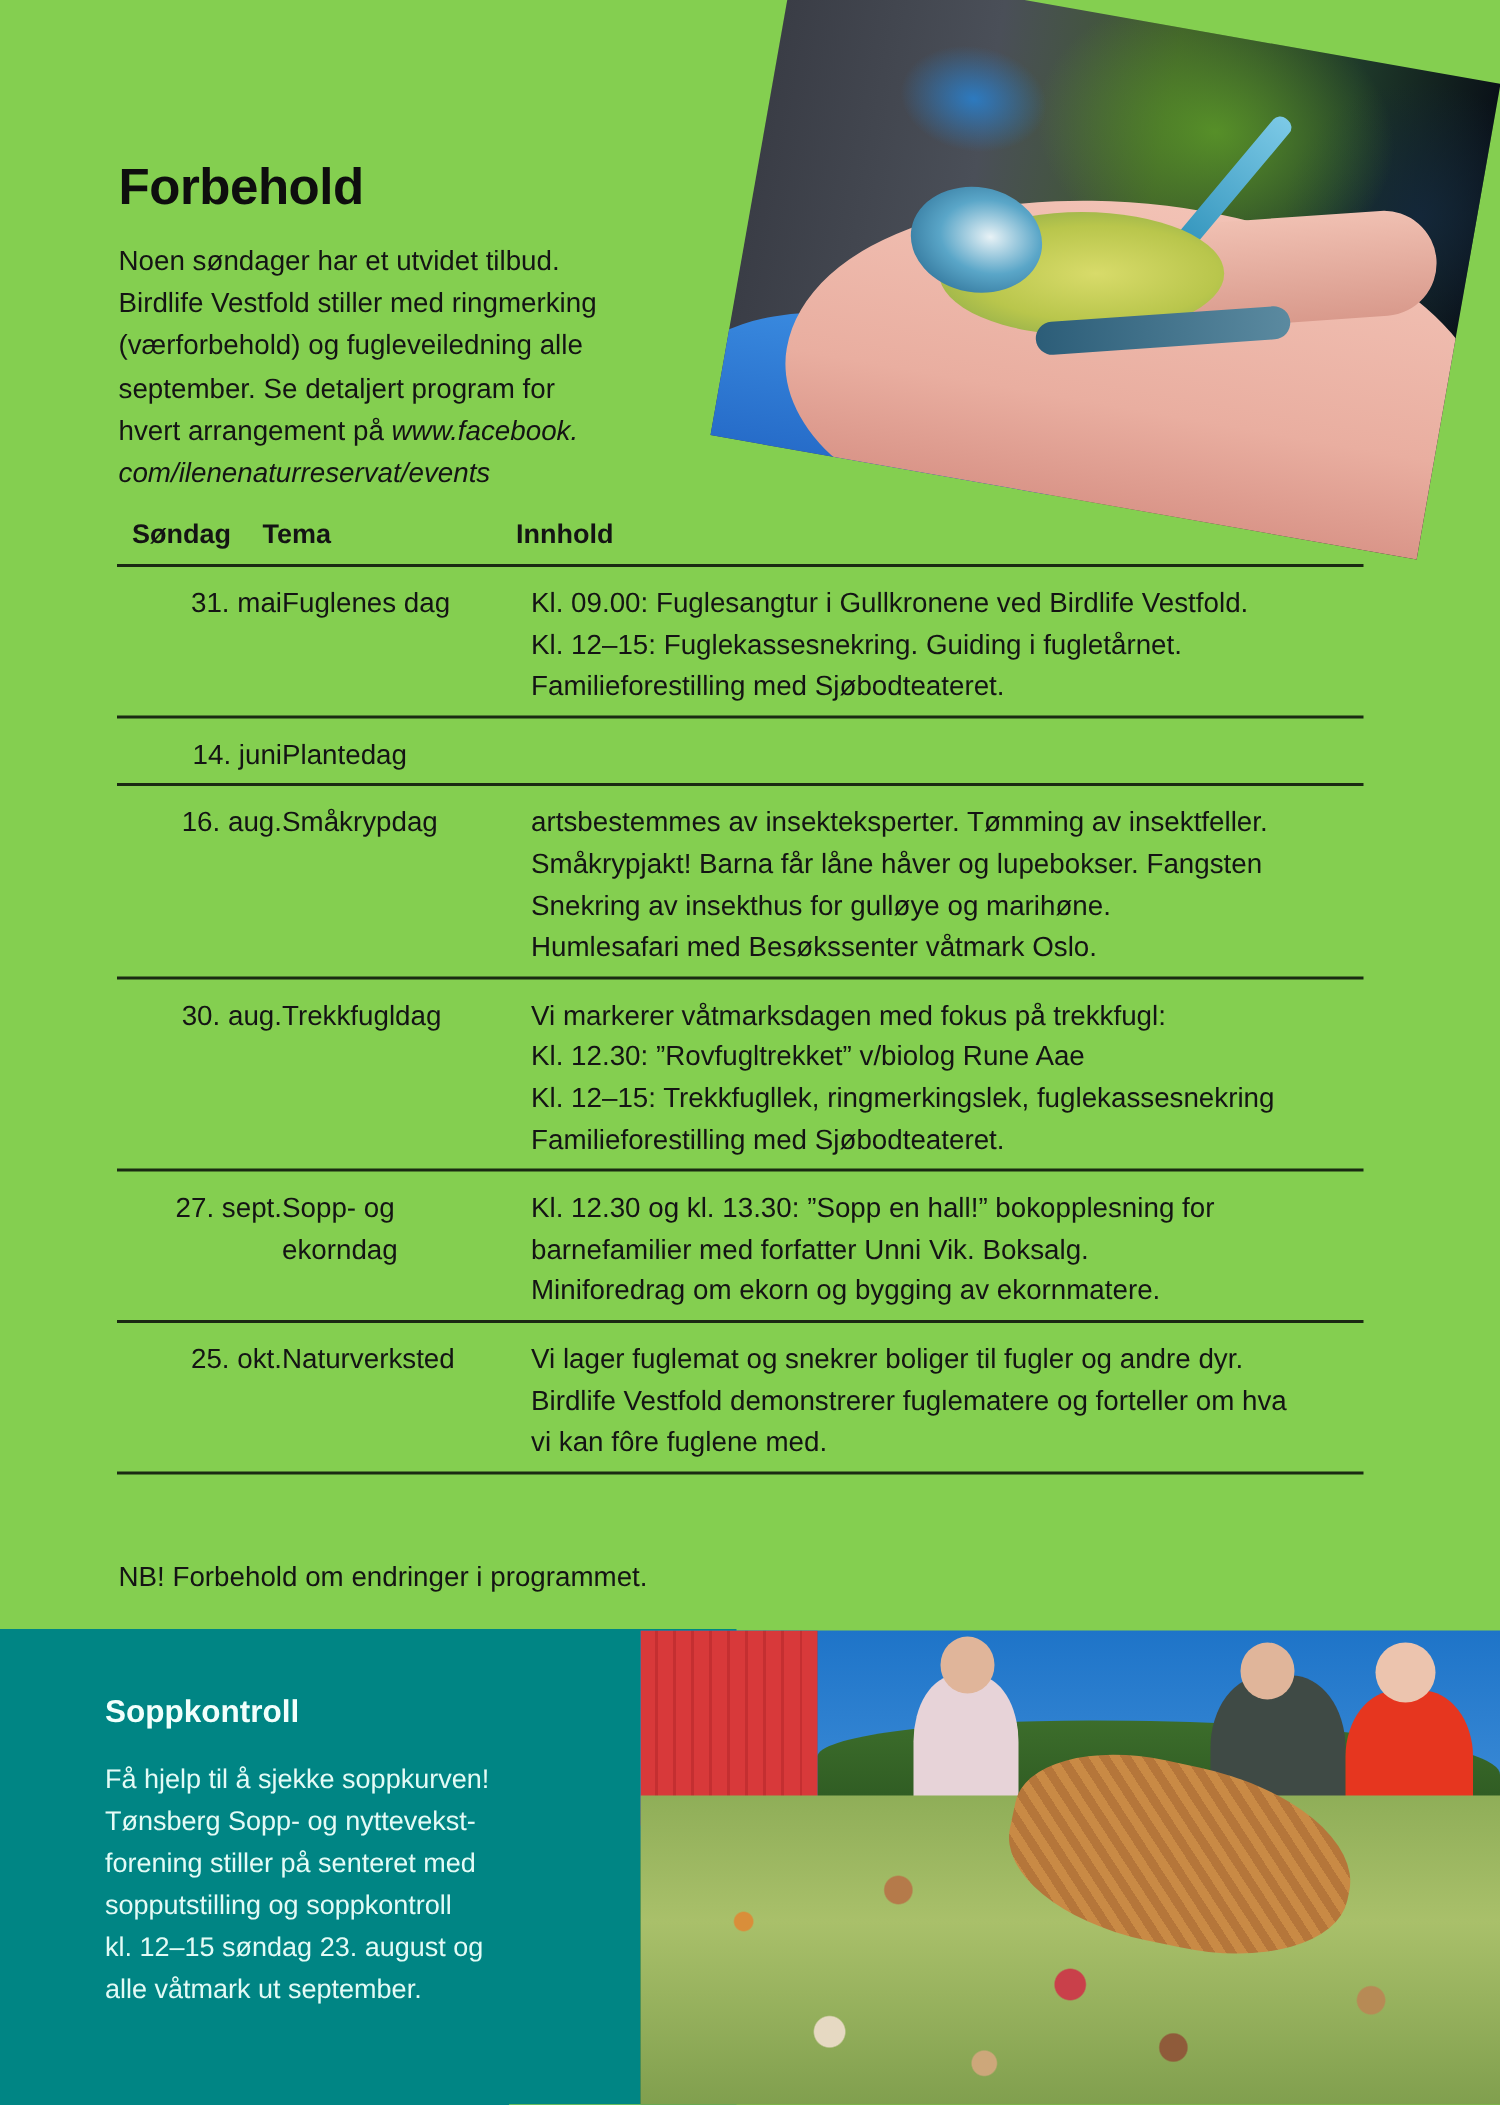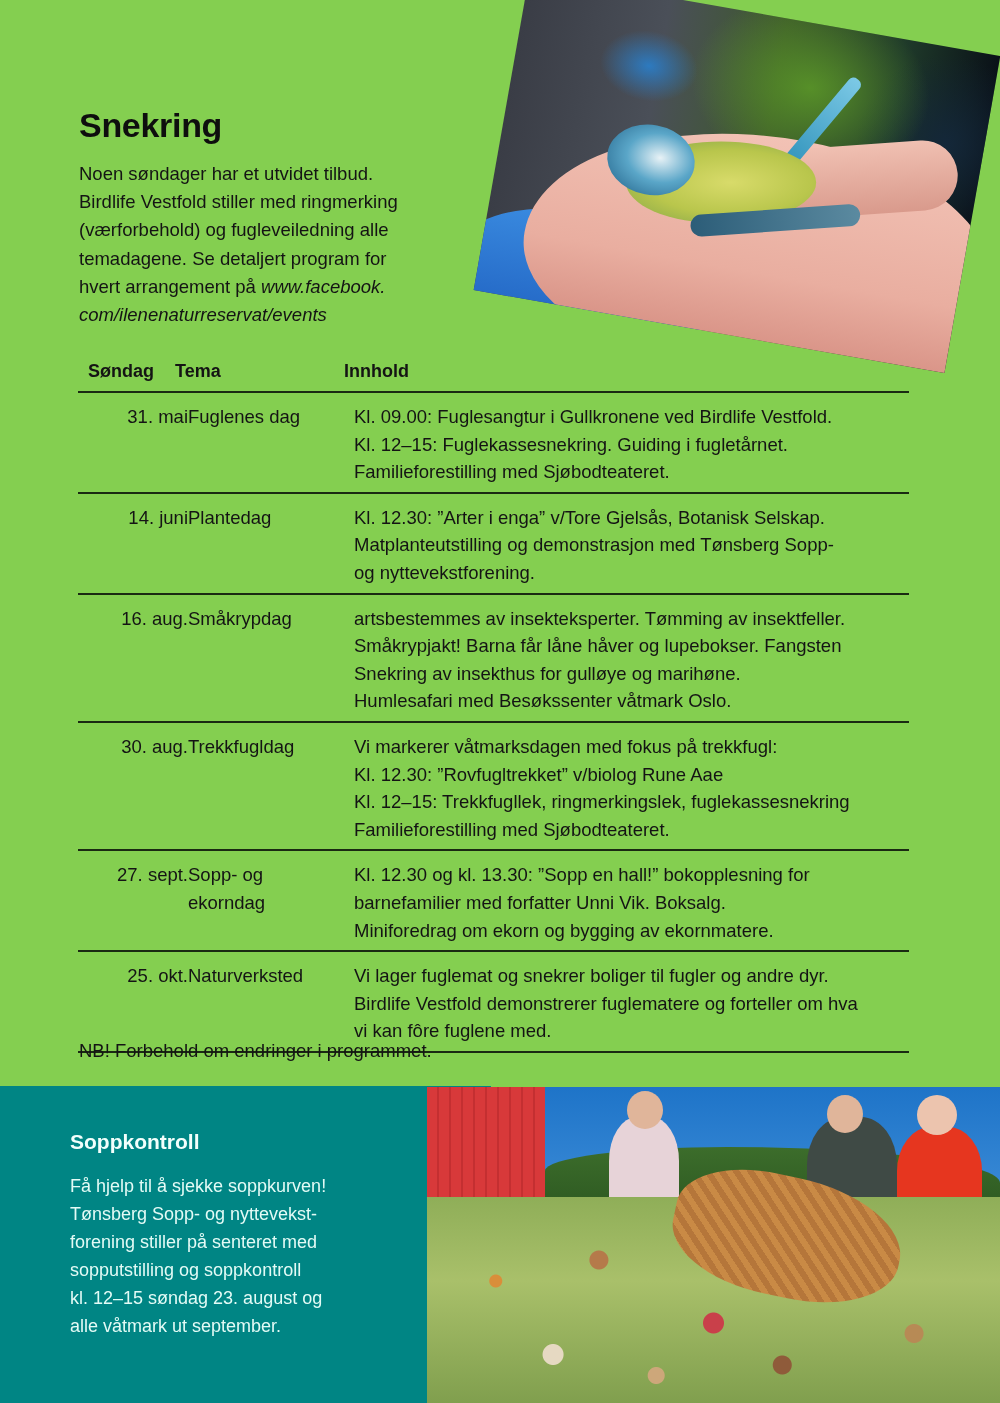--- a/index.html
+++ b/index.html
@@ -71,21 +71,21 @@
   .intro {
     position: absolute; left: 79px; top: 160px; width: 380px;
     font-size: 18.5px; line-height: 28.2px;
   }
   .intro em { font-style: italic; }
 
   .schedule { position: absolute; left: 78px; top: 346px; width: 831px; }
   .sched-head {
     display: flex; height: 32px; align-items: flex-start;
     border-bottom: 2.5px solid #1a2a12;
-    font-weight: bold; font-size: 18px; margin-top: 15px;
+    font-weight: bold; font-size: 18px;
   }
   .col-date { width: 97px; padding-left: 11px; }
   .col-theme { width: 165px; }
   .col-content { flex: 1; }
   .sched-head .col-date { padding-left: 10px; }
   .sched-head .col-content { padding-left: 4px; }
   .row {
     display: flex; border-bottom: 2.5px solid #1a2a12;
     font-size: 18.5px; line-height: 27.6px;
     padding-top: 10px; padding-bottom: 6px;
@@ -159,27 +159,27 @@
   <div class="bird-photo">
     <div class="sleeve"></div>
     <div class="hand"></div>
     <div class="finger"></div>
     <div class="bird-tail"></div>
     <div class="bird-body"></div>
     <div class="bird-wing"></div>
     <div class="bird-head"></div>
   </div>
 
-  <h1 class="title">Snekring</h1>
+  <h1 class="title">Forbehold</h1>
 
   <p class="intro">
     <span>Noen søndager har et utvidet tilbud.</span><br>
     <span>Birdlife Vestfold stiller med ringmerking</span><br>
     <span>(værforbehold) og fugleveiledning alle</span><br>
-    <span>temadagene. Se detaljert program for</span><br>
+    <span>september. Se detaljert program for</span><br>
     <span>hvert arrangement på </span><em>www.facebook.</em><br>
     <em>com/ilenenaturreservat/events</em>
   </p>
 
   <div class="schedule">
     <div class="sched-head">
       <div class="col-date">Søndag</div>
       <div class="col-theme">Tema</div>
       <div class="col-content">Innhold</div>
     </div>
@@ -190,25 +190,20 @@
       <div class="col-content">
         <span class="content-line">Kl. 09.00: Fuglesangtur i Gullkronene ved Birdlife Vestfold.</span>
         <span class="content-line">Kl. 12–15: Fuglekassesnekring. Guiding i fugletårnet.</span>
         <span class="content-line">Familieforestilling med Sjøbodteateret.</span>
       </div>
     </div>
 
     <div class="row">
       <div class="col-date">14. juni</div>
       <div class="col-theme">Plantedag</div>
-      <div class="col-content">
-        <span class="content-line">Kl. 12.30: ”Arter i enga” v/Tore Gjelsås, Botanisk Selskap.</span>
-        <span class="content-line">Matplanteutstilling og demonstrasjon med Tønsberg Sopp-</span>
-        <span class="content-line">og nyttevekstforening.</span>
-      </div>
     </div>
 
     <div class="row">
       <div class="col-date">16. aug.</div>
       <div class="col-theme">Småkrypdag</div>
       <div class="col-content">
         <span class="content-line">artsbestemmes av insekteksperter. Tømming av insektfeller.</span>
         <span class="content-line">Småkrypjakt! Barna får låne håver og lupebokser. Fangsten</span>
         <span class="content-line">Snekring av insekthus for gulløye og marihøne.</span>
         <span class="content-line">Humlesafari med Besøkssenter våtmark Oslo.</span>

